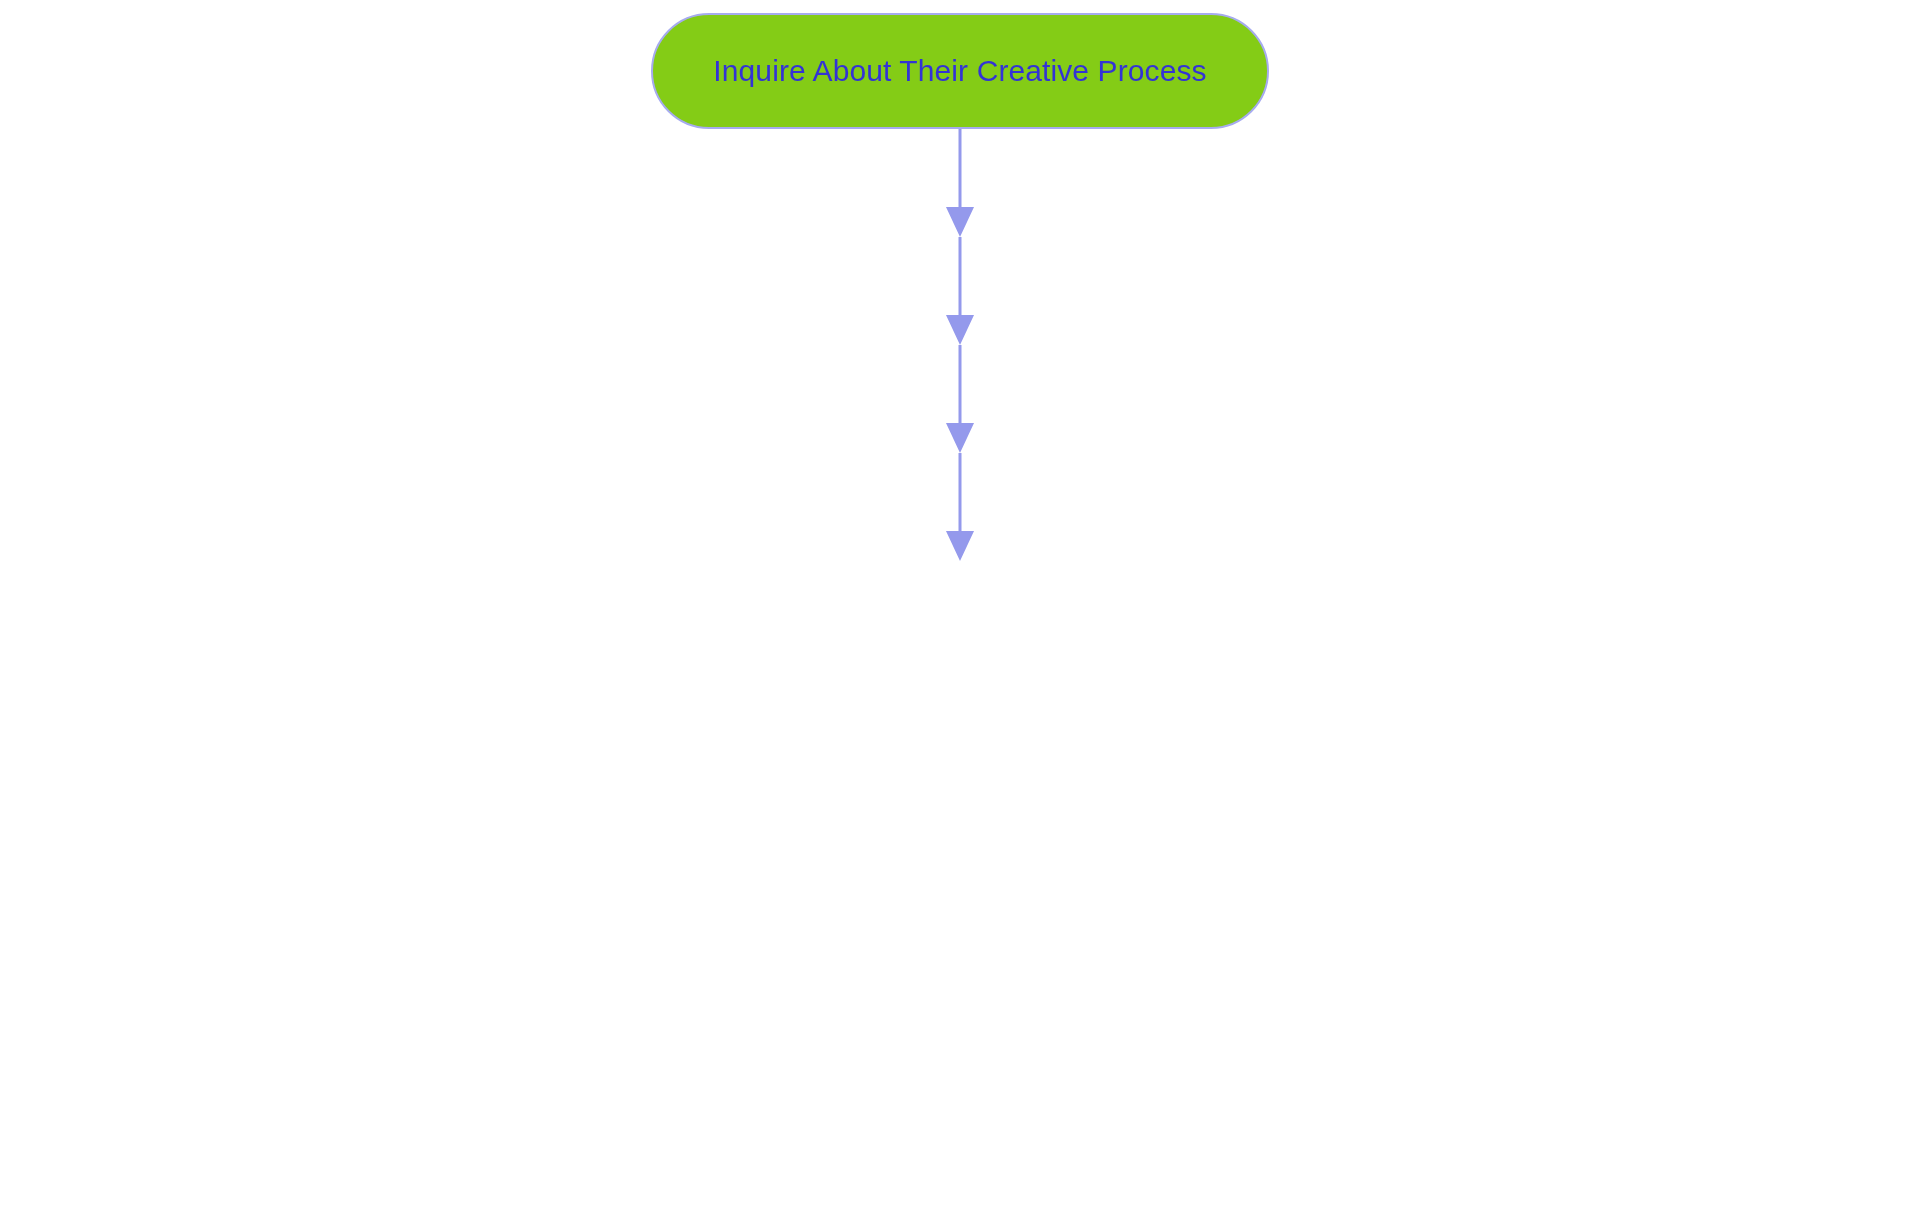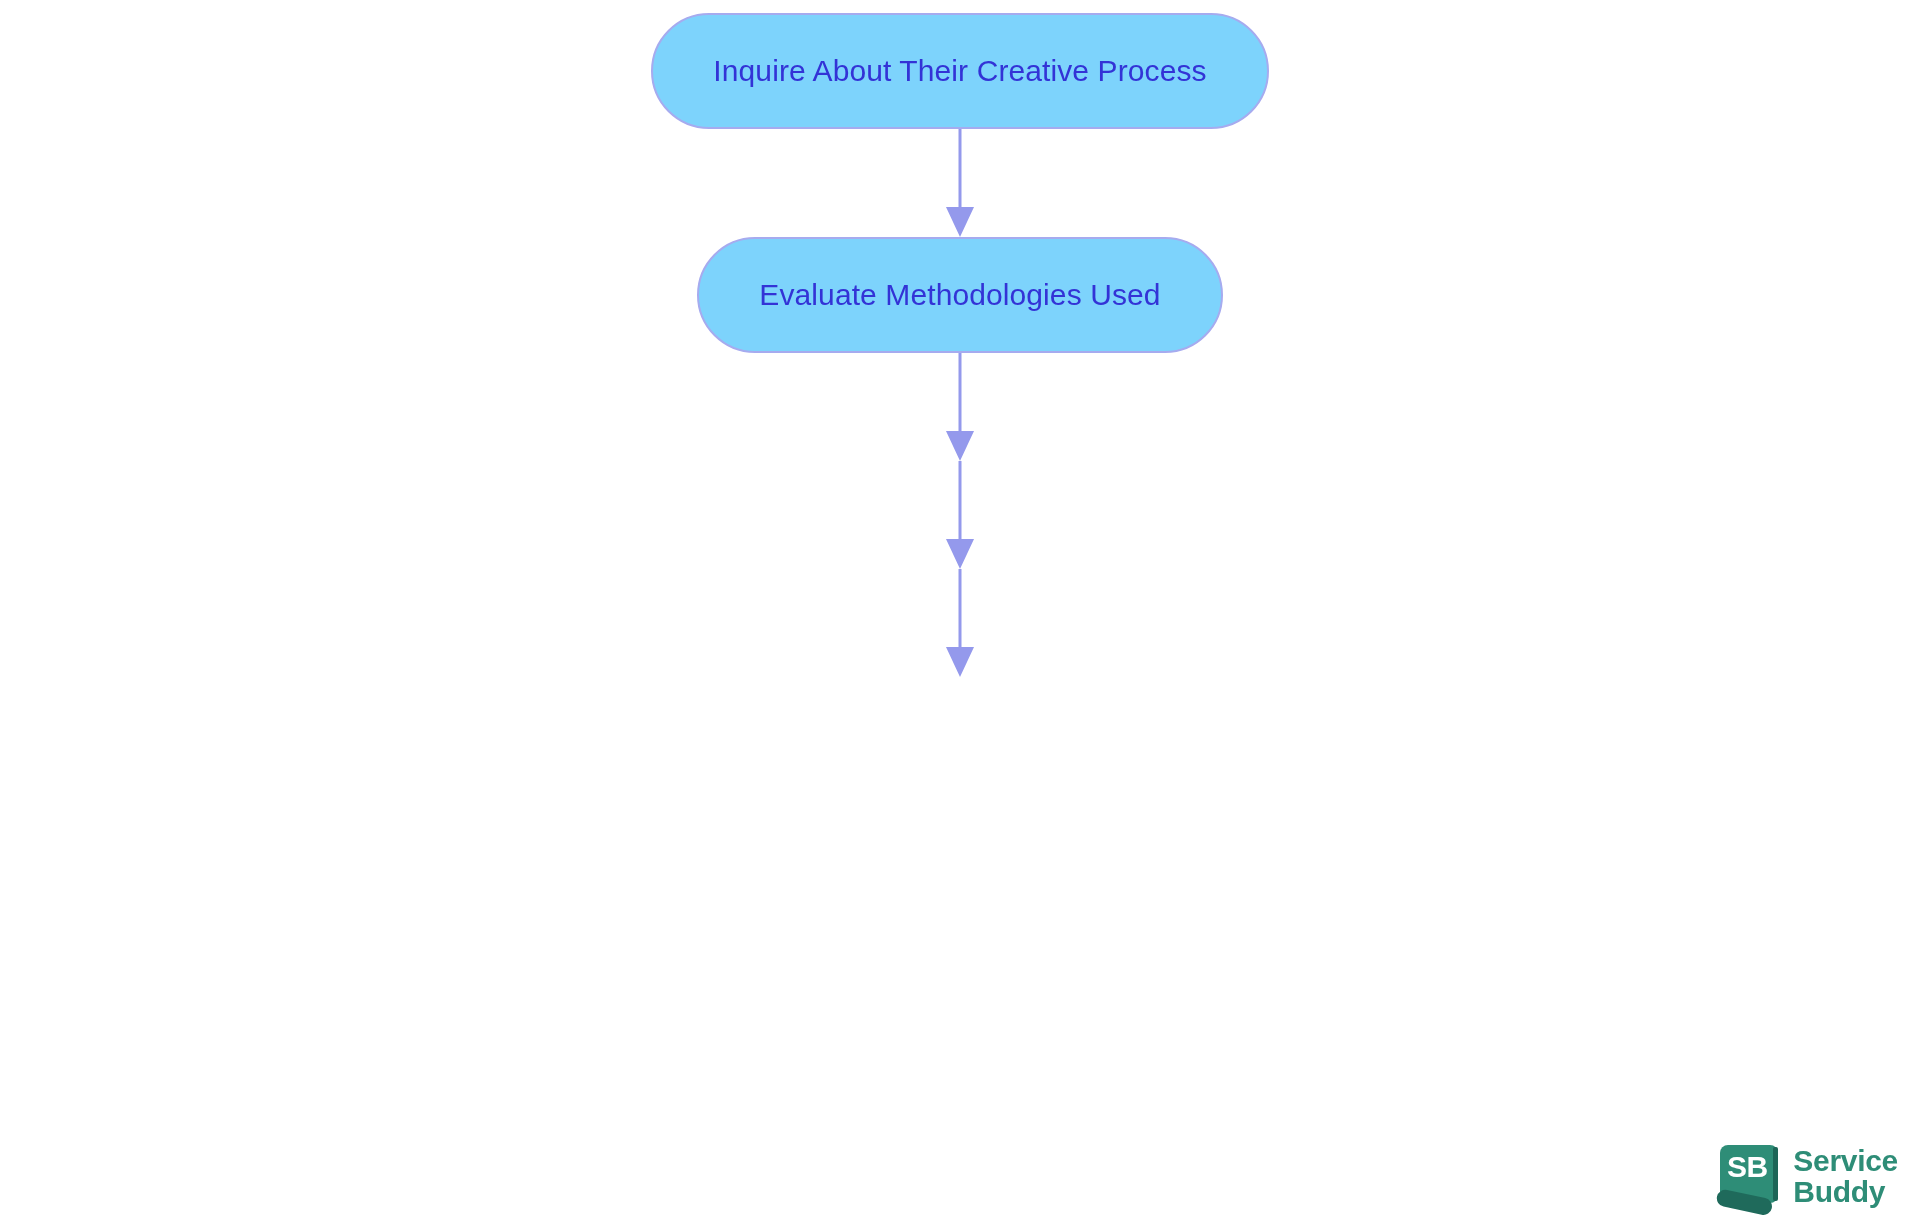--- a/index.html
+++ b/index.html
@@ -30,21 +30,21 @@
     left: 0;
     top: 0;
     width: 1920px;
     display: flex;
     flex-direction: column;
     align-items: center;
   }
 
   .flow-node {
     box-sizing: border-box;
-    background: #7dd3fc;
+    background: #84cc16;
     border: 2px solid #a6abef;
     border-radius: 999px;
     color: #3333d6;
     font-size: 30px;
     line-height: 1;
     letter-spacing: 0.1px;
     display: flex;
     align-items: center;
     justify-content: center;
     text-align: center;
@@ -163,23 +163,20 @@
 
     <div class="flow-node n0">
       <span>Inquire About Their Creative Process</span>
     </div>
 
     <div class="flow-edge">
       <span class="edge-line"></span>
       <span class="edge-head"></span>
     </div>
 
-    <div class="flow-node n1">
-      <span>Evaluate Methodologies Used</span>
-    </div>
 
     <div class="flow-edge">
       <span class="edge-line"></span>
       <span class="edge-head"></span>
     </div>
 
 
     <div class="flow-edge">
       <span class="edge-line"></span>
       <span class="edge-head"></span>
@@ -187,26 +184,14 @@
 
 
     <div class="flow-edge">
       <span class="edge-line"></span>
       <span class="edge-head"></span>
     </div>
 
 
   </div>
 
-  <div class="brand-logo">
-    <span class="brand-mark">
-      <span class="mark-square"></span>
-      <span class="mark-edge"></span>
-      <span class="mark-swoosh"></span>
-      <span class="mark-initials">SB</span>
-    </span>
-    <span class="brand-wordmark">
-      <span class="wm-line">Service</span>
-      <span class="wm-line">Buddy</span>
-    </span>
-  </div>
 
 </div>
 
 </body></html>

